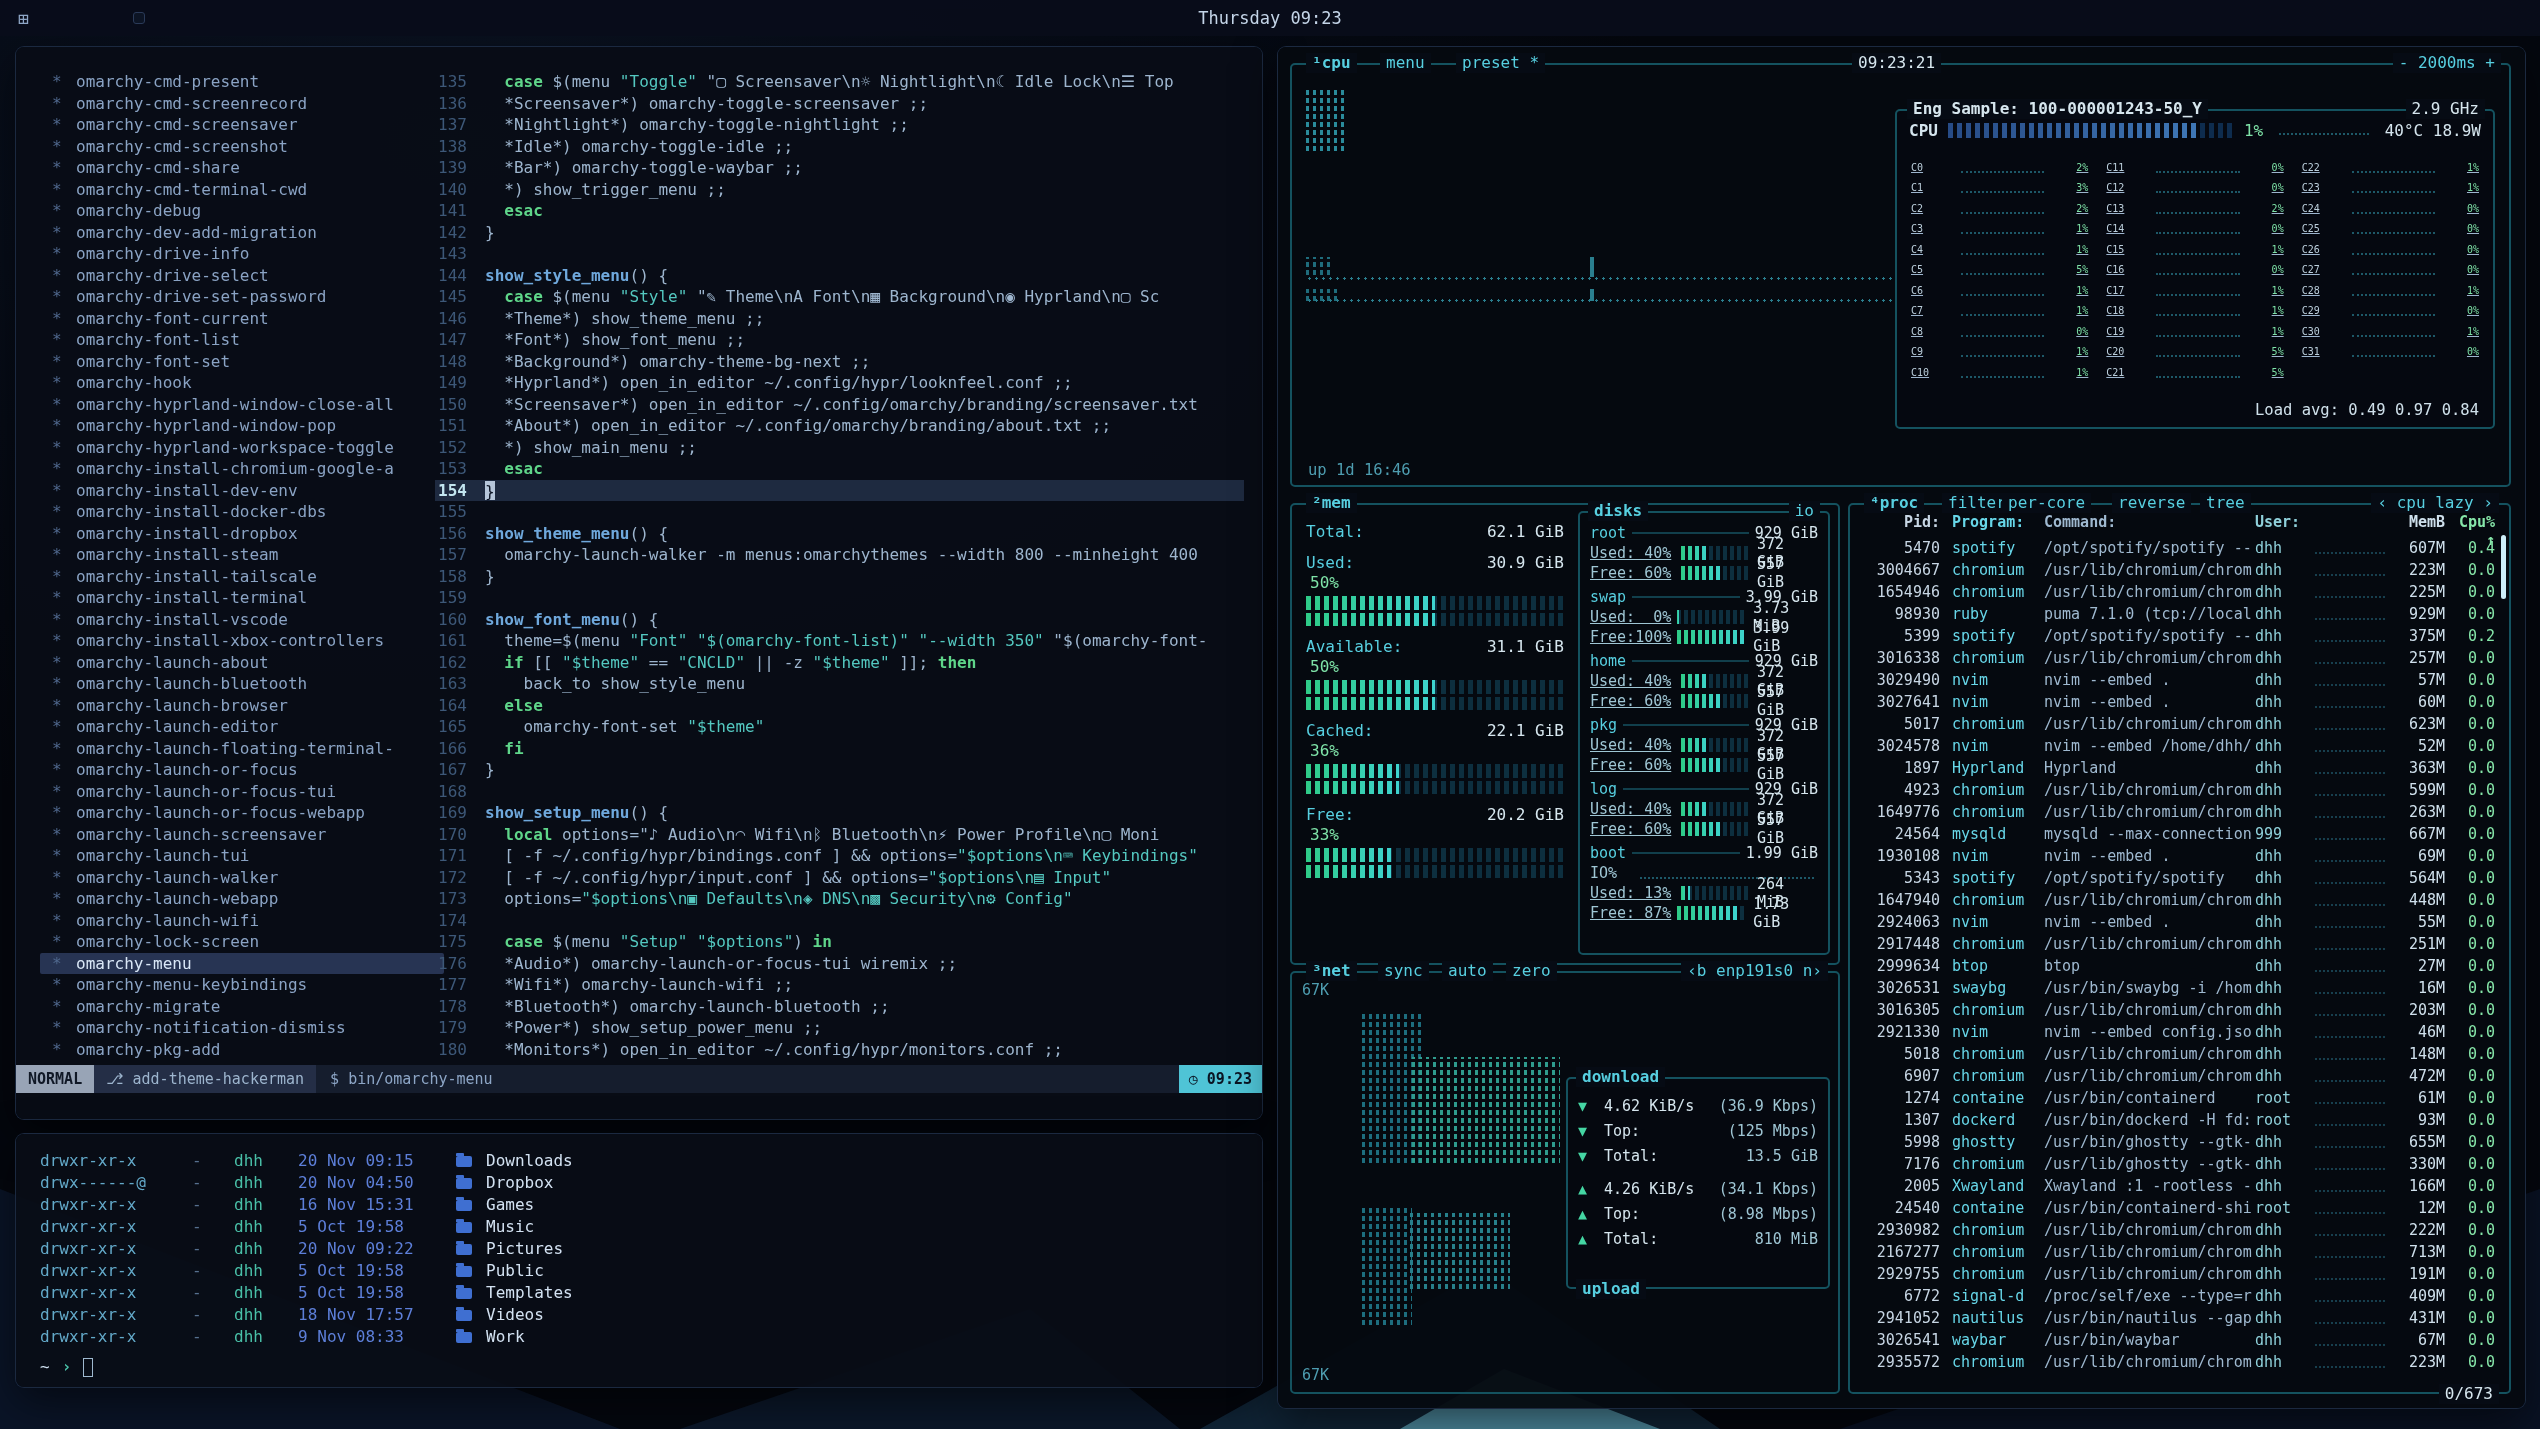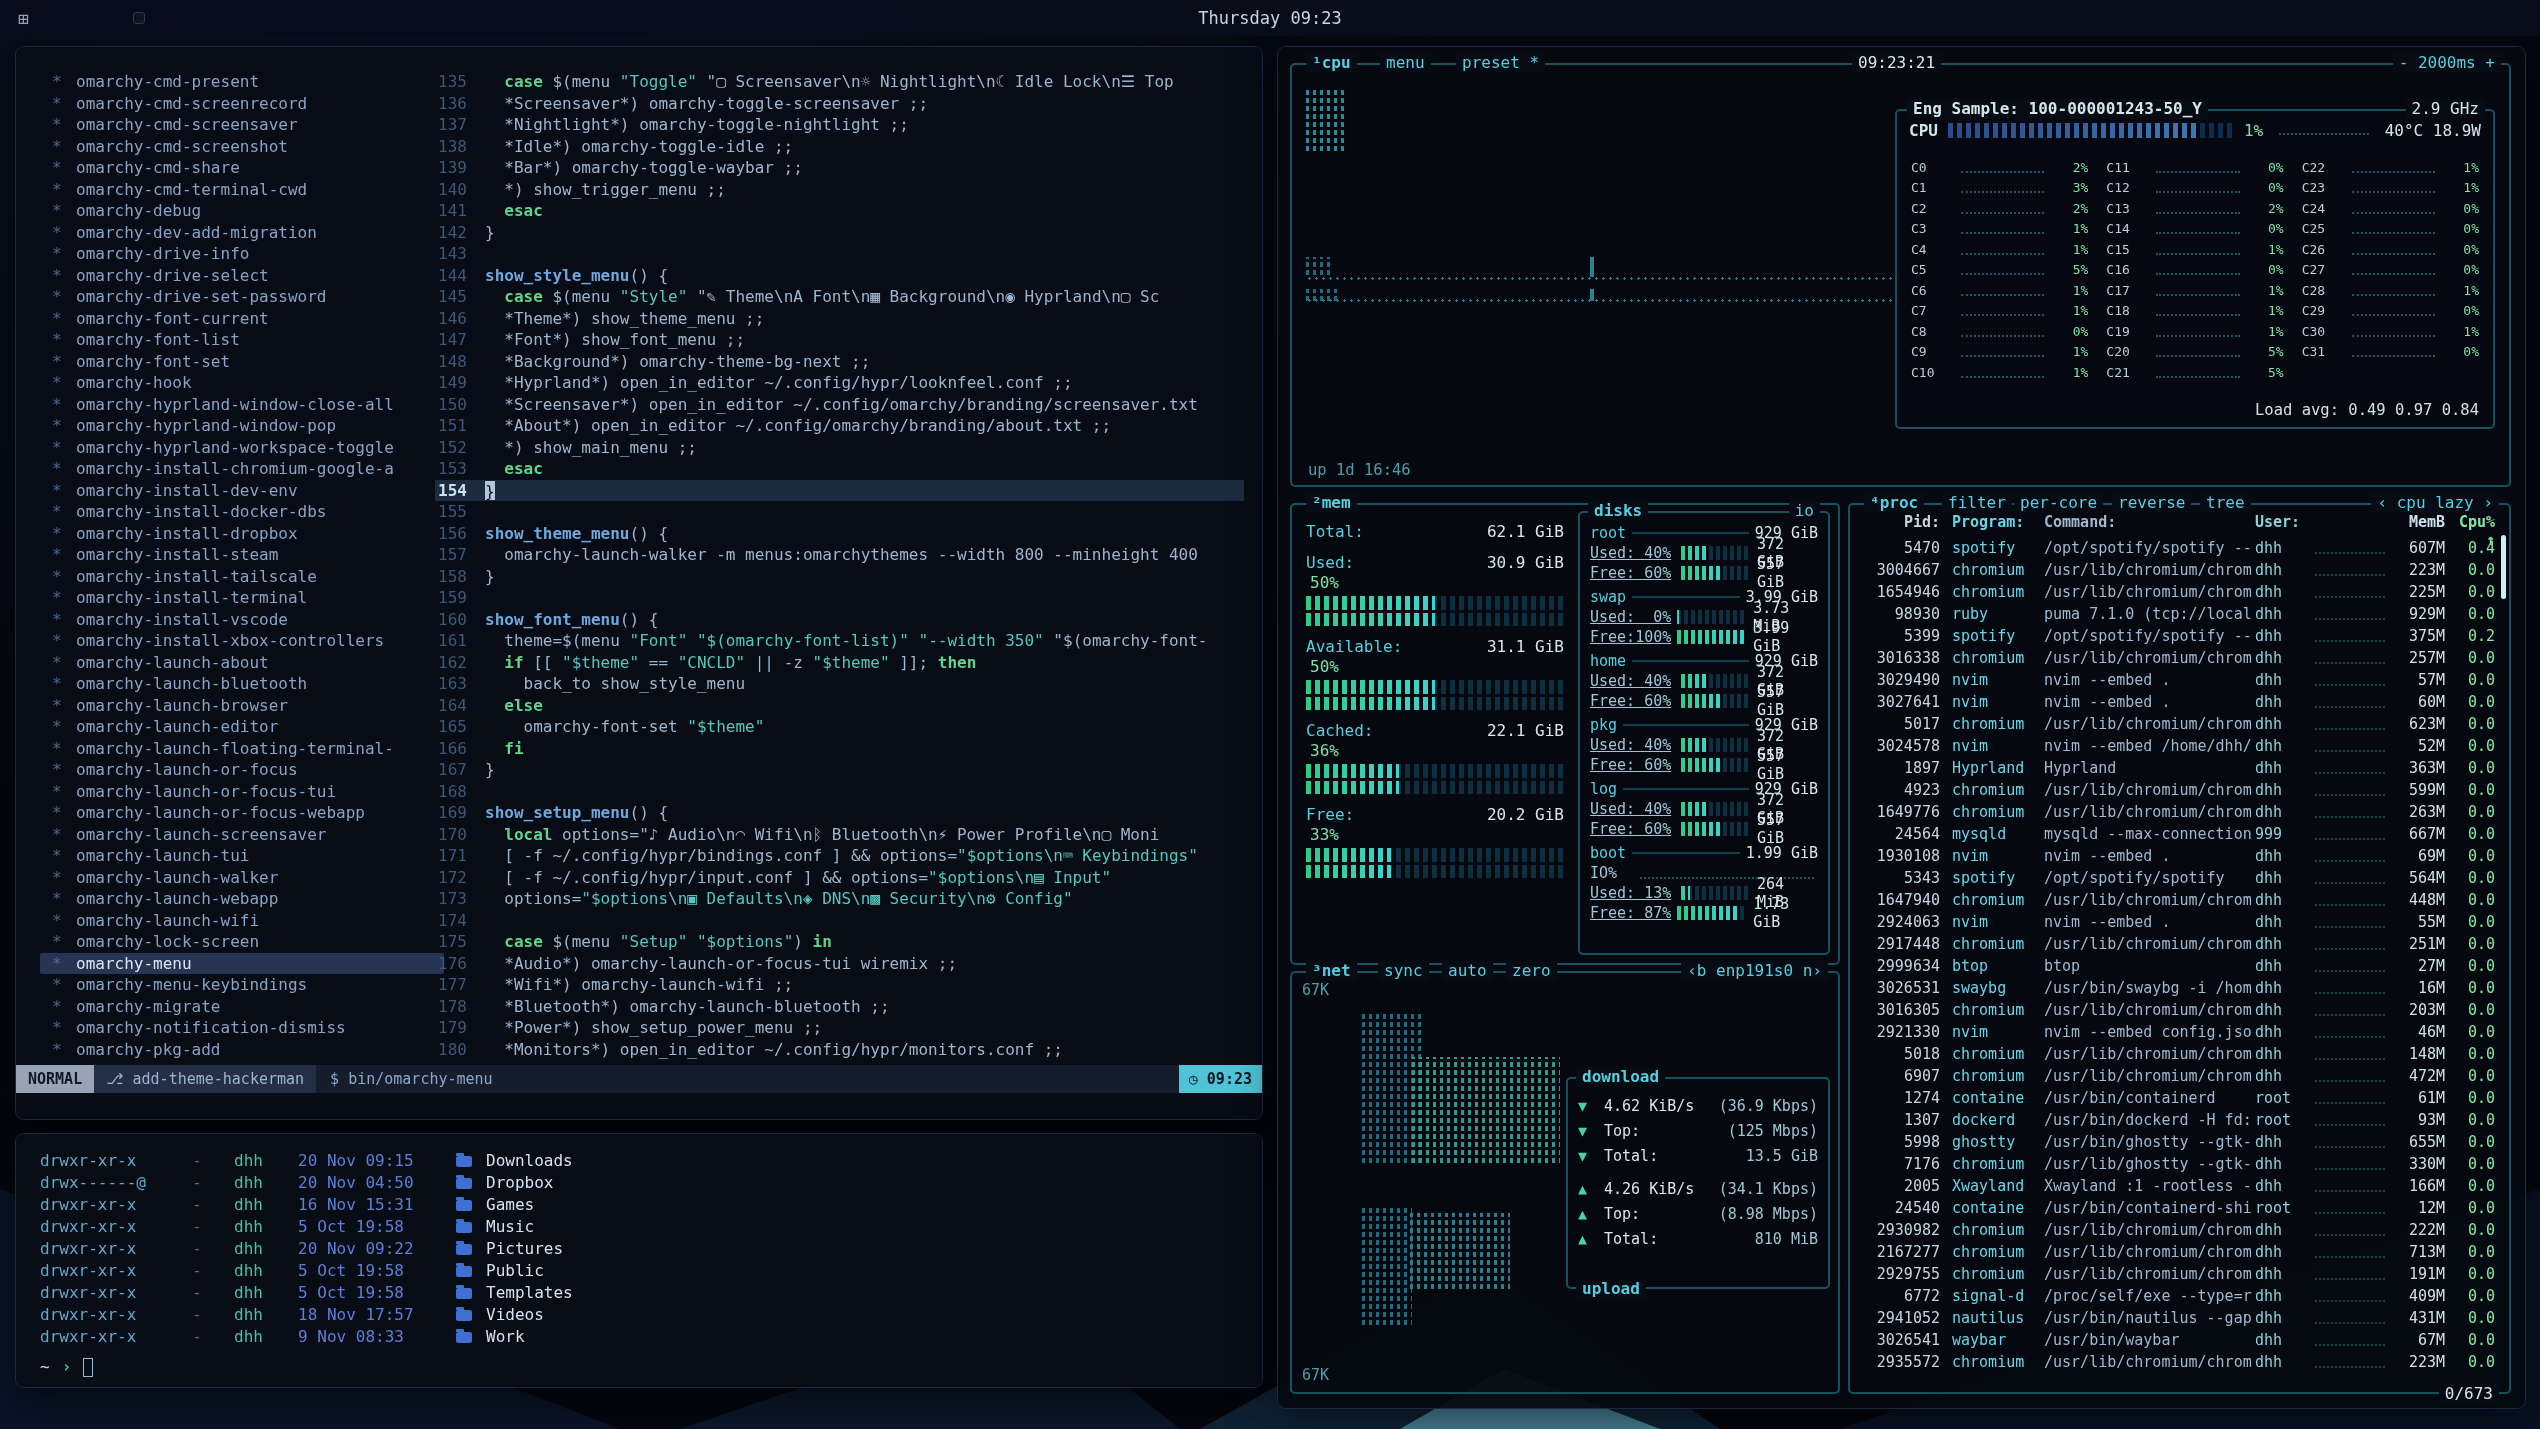--- a/index.html
+++ b/index.html
@@ -102,21 +102,21 @@
   .cpurow { position:absolute; left:12px; right:12px; top:10px; display:flex; align-items:center; gap:10px; font-size:16px; }
   .cpurow .lbl { color:#d5e5ee; font-weight:bold; }
   .meterbar { height:15px; background:repeating-linear-gradient(90deg,#0e2c4e 0 5px, transparent 5px 9px); position:relative; flex:none; }
   .meterbar .fill { position:absolute; left:0; top:0; bottom:0;
     background:linear-gradient(90deg,#274b86,#3f77b6);
     -webkit-mask:repeating-linear-gradient(90deg,#000 0 5px, transparent 5px 9px);
     mask:repeating-linear-gradient(90deg,#000 0 5px, transparent 5px 9px); }
   .pct { color:#7fe3a8; }
   .lead { flex:1; border-bottom:2px dotted #1d5868; margin:0 6px 5px; align-self:flex-end; }
   .coresgrid { position:absolute; left:14px; right:14px; top:46px; bottom:42px;
-    display:grid; grid-template-rows:repeat(11, 20.5px); grid-auto-flow:column; column-gap:18px; font-size:13px; }
+    display:grid; grid-template-rows:repeat(11, 20.5px); grid-auto-flow:column; column-gap:18px; font-size:10px;text-decoration:underline; }
   .core { display:flex; align-items:center; }
   .core .cname { color:#bccfdc; width:44px; }
   .core .cpct { width:38px; text-align:right; color:#7fe3a8; }
   .loadavg { position:absolute; right:14px; bottom:8px; color:#cfe0ea; font-size:15.5px; }
   .uptag { position:absolute; left:16px; bottom:6px; color:#4e9db0; font-size:15.5px; }
 
   
   .memcol { position:absolute; left:14px; top:16px; width:258px; font-size:16px; }
   .msec { margin-bottom:10px; }
   .mrow { display:flex; justify-content:space-between; height:21px; line-height:21px; }
@@ -846,21 +846,21 @@
             <span class="nt">Total:</span>
             <span class="nv">810 MiB</span>
           </div>
         </div>
     </div>
   </div>
 
   <div class="bpanel" style="left:570px; top:456px; width:663px; height:891px;">
     <span class="btag bold" style="left:14px;">⁴proc</span>
     <span class="btag btn" style="left:92px;">filter</span>
-    <span class="btag btn" style="left:164px;">per-core</span>
+    <span class="btag btn" style="left:152px;">per-core</span>
     <span class="btag btn" style="left:262px;">reverse</span>
     <span class="btag btn" style="left:350px;">tree</span>
     <span class="btag btn" style="right:10px;">‹ cpu lazy ›</span>
 
     <div class="prochdr">
       <span class="c-pid">Pid:</span>
       <span class="c-prog">Program:</span>
       <span class="c-cmd">Command:</span>
       <span class="c-user">User:</span>
       <span class="c-lead"></span>

